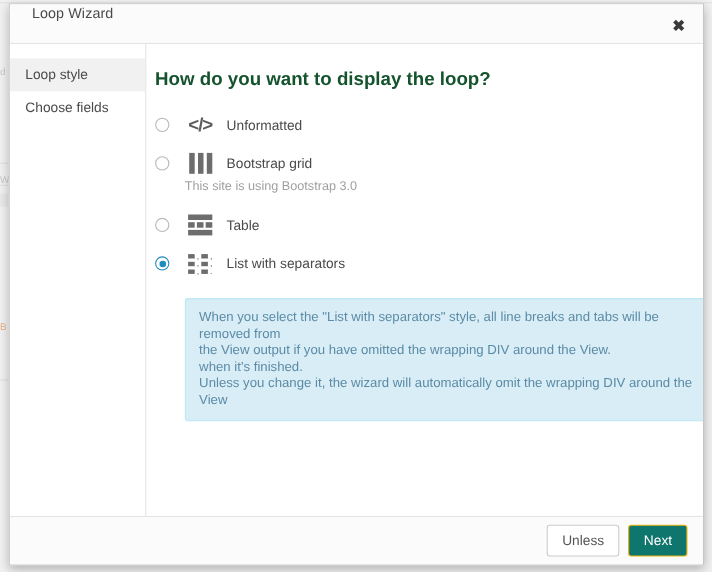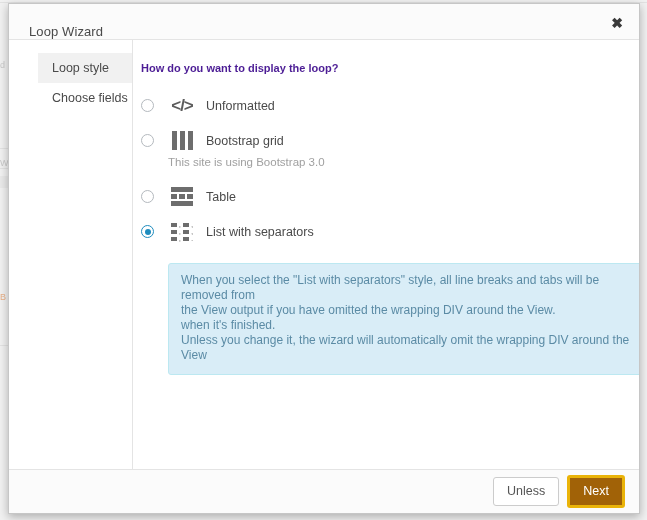--- a/index.html
+++ b/index.html
@@ -54,21 +54,21 @@
     display: flex;
     flex-direction: column;
   }
 
   .modal-header {
     height: 36px;
     min-height: 36px;
     background: #fbfbfb;
     border-bottom: 1px solid #e4e4e4;
     display: flex;
-    align-items: flex-end;
+    align-items: flex-start;
     position: relative;
     box-sizing: border-box;
   }
   .modal-title {
     margin-left: 20px;
     font-size: 13px;
     color: #4a4a4a;
     letter-spacing: 0.1px;
   }
   .close-btn {
@@ -93,21 +93,20 @@
     background: #fff;
   }
 
   .sidebar {
     width: 124px;
     min-width: 124px;
     border-right: 1px solid #e4e4e4;
     padding-top: 13px;
     box-sizing: border-box;
     background: #fff;
-    padding-left: 29px;
   }
   .side-item {
     font-size: 12.5px;
     color: #4a4a4a;
     padding: 7px 0 7px 14px;
     cursor: pointer;
     line-height: 16px;
   }
   .side-item.active {
     background: #f1f1f1;
@@ -115,22 +114,22 @@
 
   .content {
     flex: 1;
     padding: 0 14px 0 8px;
     box-sizing: border-box;
     position: relative;
     overflow: hidden;
   }
 
   .content-title {
-    font-size: 11px;
-    color: #4c1d95;
+    font-size: 17px;
+    color: #14532d;
     font-weight: bold;
     margin: 22px 0 0 0;
     padding-left: 0px;
   }
 
   .options {
     margin-top: 14px;
   }
   .option-row {
     display: flex;
@@ -255,22 +254,22 @@
     cursor: pointer;
     line-height: 16px;
     box-sizing: border-box;
   }
   .btn-cancel {
     background: #fff;
     border: 1px solid #cccccc;
     color: #555;
   }
   .btn-next {
-    background: #a16207;
-    border: 3px solid #eab308;
+    background: #0f766e;
+    border: 1px solid #eab308;
     color: #fff;
   }
 </style>
 </head>
 <body>
 
 <div class="page-bg">
   <div class="bg-line" style="left:0;top:2px;width:647px;"></div>
   <div class="bg-text" style="left:0;top:60px;">d</div>
   <div class="bg-line" style="left:0;top:148px;width:8px;"></div>

